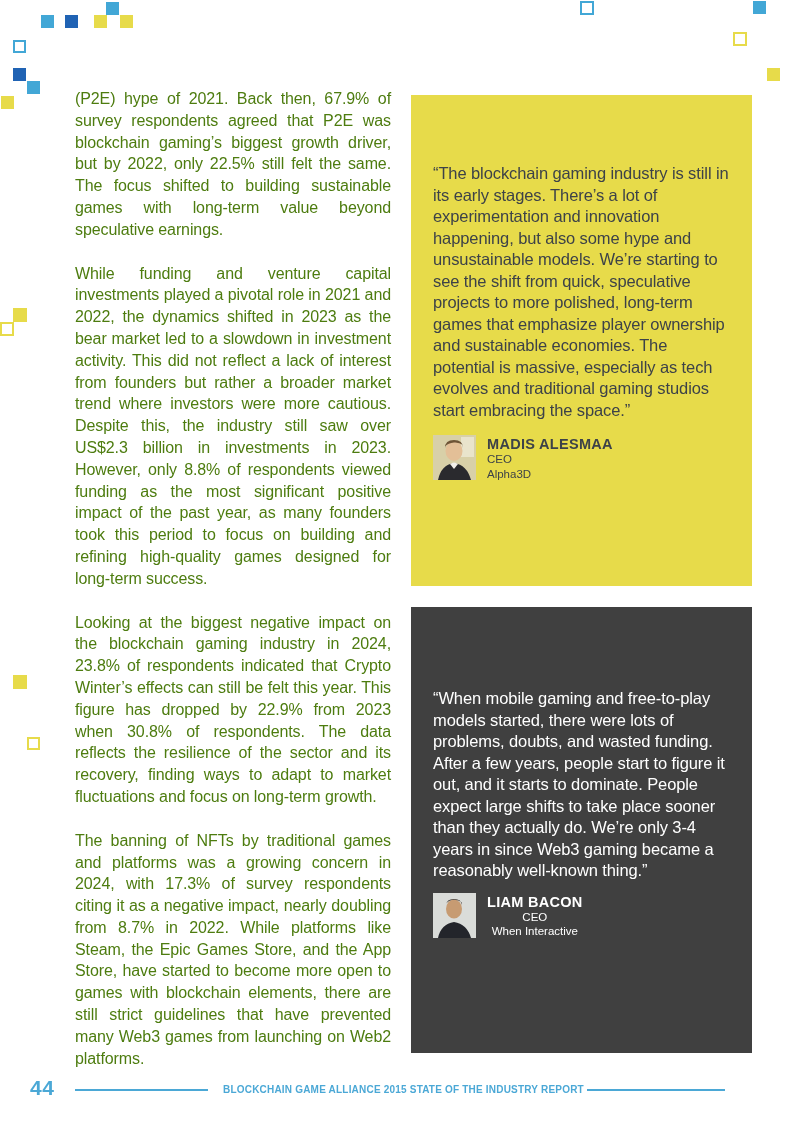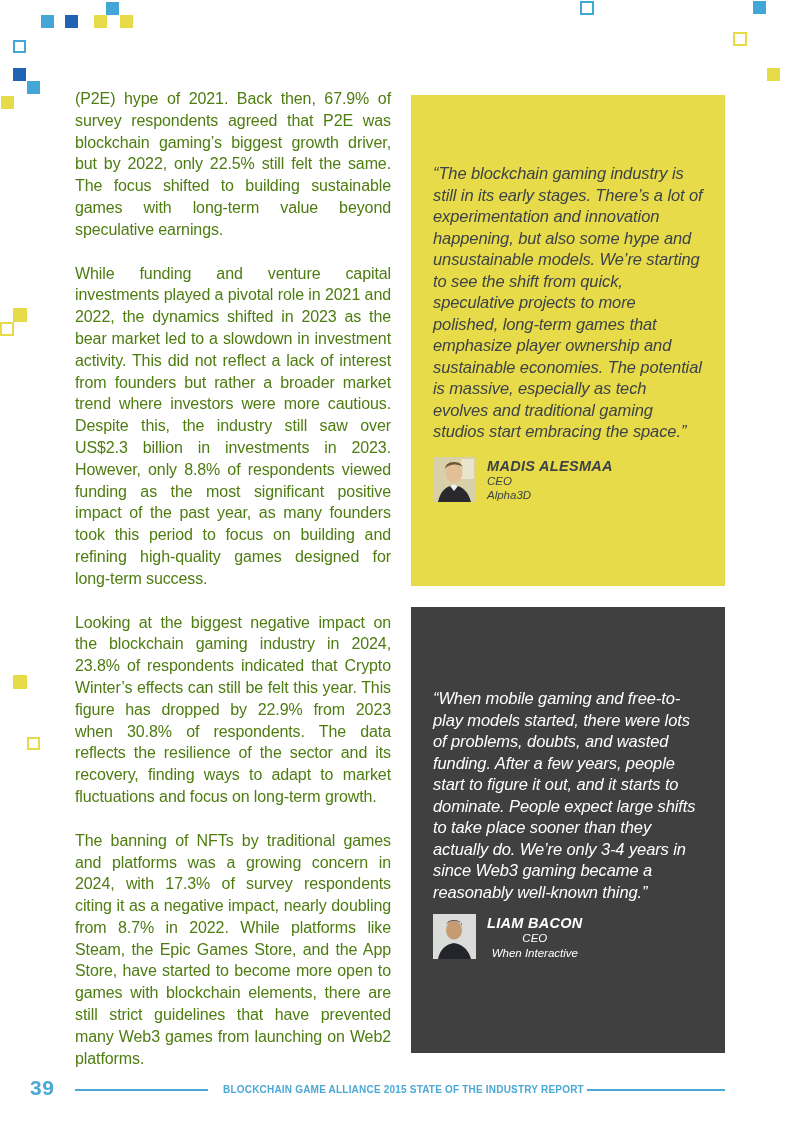--- a/index.html
+++ b/index.html
@@ -42,21 +42,21 @@
     color:#4d7c0f;
   }
   .article p {
     font-size:16px; line-height:21.8px;
     text-align:justify;
     margin-bottom:22px;
     letter-spacing:-0.1px;
   }
 
   
-  .quote-col { position:absolute; left:411px; top:95px; width:314px;font-style:italic; }
+  .quote-col { position:absolute; left:411px; top:95px; width:341px; }
   .quote-card { padding:0 22px; }
   .quote-card.yellow {
     background:#e7db4a; height:491px; padding-top:68px;
     color:#3d4248;
   }
   .quote-card.blue {
     background:#404040; height:446px; padding-top:81px;
     color:#ffffff; margin-top:21px;
   }
   .quote-text { font-size:16.5px; line-height:21.5px; letter-spacing:-0.1px; }
@@ -155,19 +155,19 @@
           <div class="person-name">LIAM BACON</div>
           <div class="person-role">CEO</div>
           <div class="person-company">When Interactive</div>
         </div>
       </div>
     </section>
 
   </div>
 
   <div class="footer">
-    <span class="page-number">39</span>
+    <span class="page-number">44</span>
     <span class="rule rule-left"></span>
     <span class="report-title">BLOCKCHAIN GAME ALLIANCE 2015 STATE OF THE INDUSTRY REPORT</span>
     <span class="rule rule-right"></span>
   </div>
 
 </div>
 
 </body></html>

